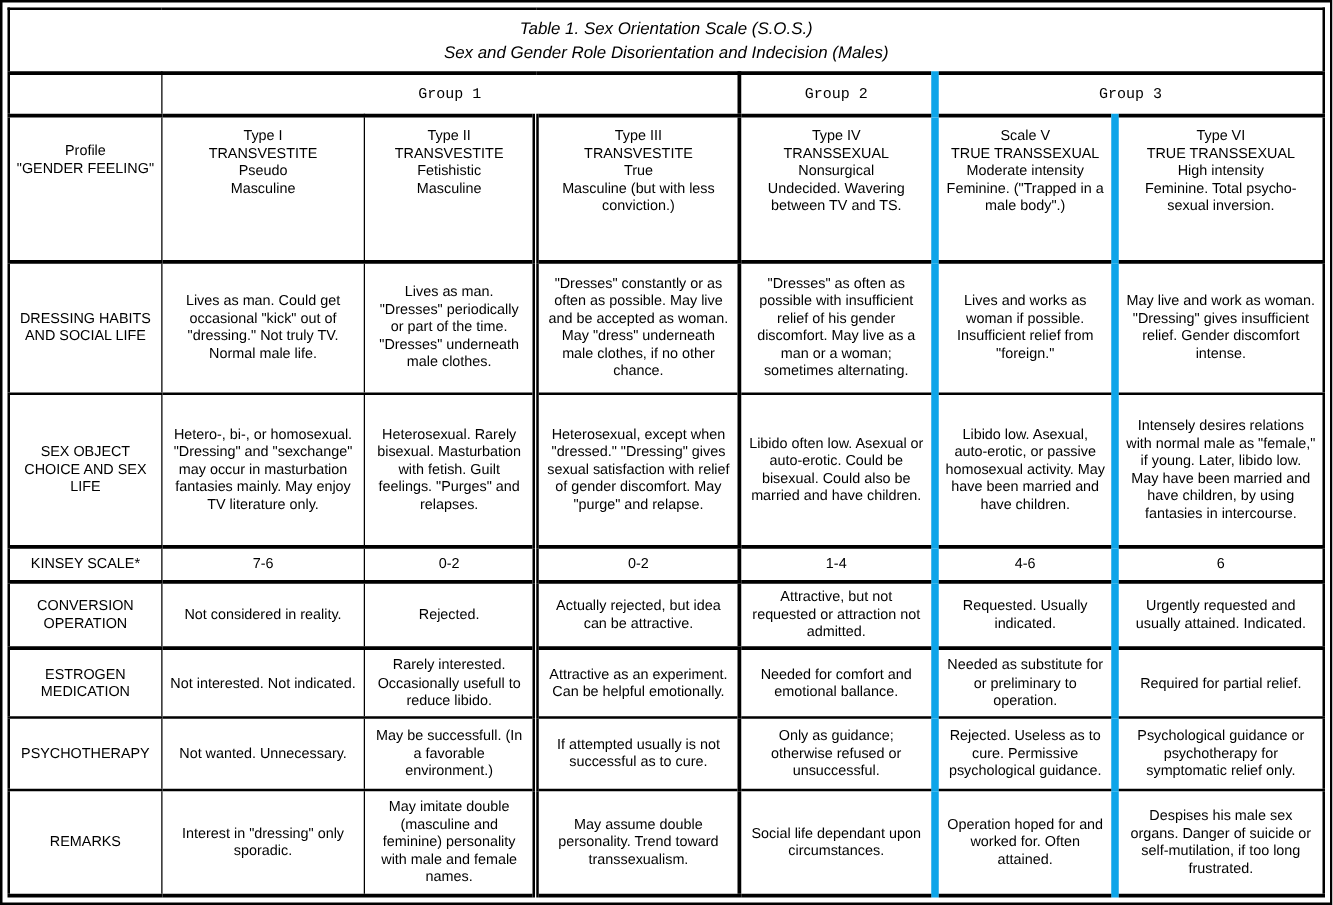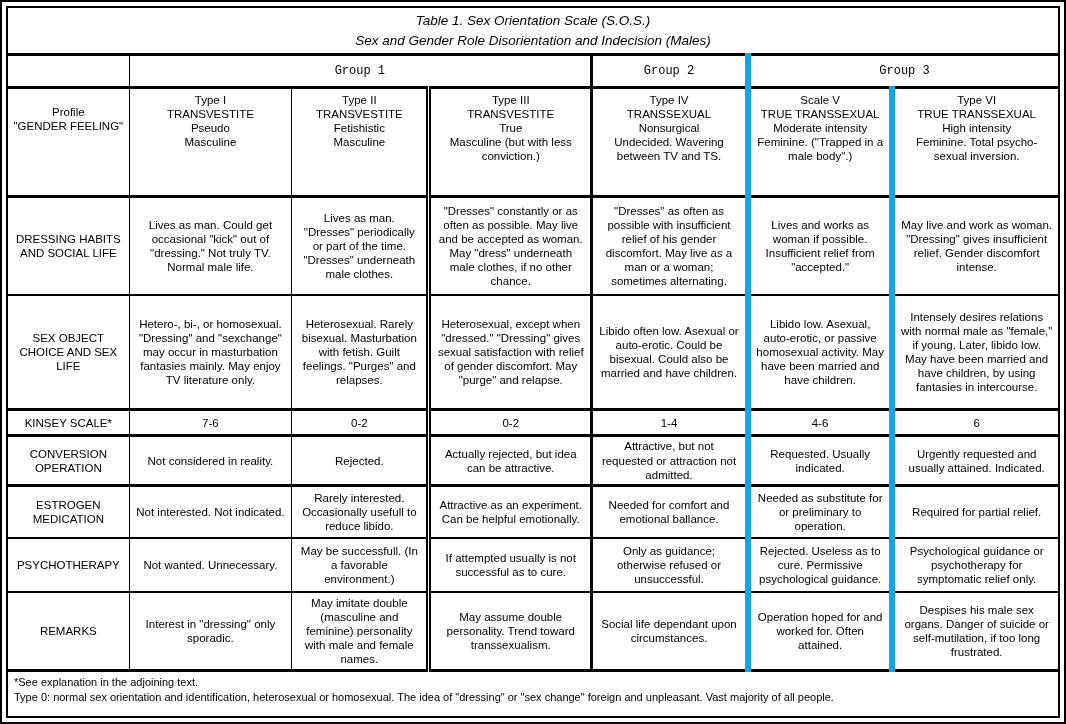--- a/index.html
+++ b/index.html
@@ -168,21 +168,21 @@
         </div>
       </td>
     </tr>
 
     <tr class="r-dressing hb2">
       <td>DRESSING HABITS AND SOCIAL LIFE</td>
       <td>Lives as man. Could get occasional "kick" out of "dressing." Not truly TV. Normal male life.</td>
       <td>Lives as man. "Dresses" periodically or part of the time. "Dresses" underneath male clothes.</td>
       <td class="vdbl">"Dresses" constantly or as often as possible. May live and be accepted as woman. May "dress" underneath male clothes, if no other chance.</td>
       <td class="v3">"Dresses" as often as possible with insufficient relief of his gender discomfort. May live as a man or a woman; sometimes alternating.</td>
-      <td class="v2">Lives and works as woman if possible. Insufficient relief from "accepted."</td>
+      <td class="v2">Lives and works as woman if possible. Insufficient relief from "foreign."</td>
       <td class="v2">May live and work as woman. "Dressing" gives insufficient relief. Gender discomfort intense.</td>
     </tr>
 
     <tr class="r-sexobj hb3">
       <td>SEX OBJECT CHOICE AND SEX LIFE</td>
       <td>Hetero-, bi-, or homosexual. "Dressing" and "sexchange" may occur in masturbation fantasies mainly. May enjoy TV literature only.</td>
       <td>Heterosexual. Rarely bisexual. Masturbation with fetish. Guilt feelings. "Purges" and relapses.</td>
       <td class="vdbl">Heterosexual, except when "dressed." "Dressing" gives sexual satisfaction with relief of gender discomfort. May "purge" and relapse.</td>
       <td class="v3">Libido often low. Asexual or auto-erotic. Could be bisexual. Could also be married and have children.</td>
       <td class="v2">Libido low. Asexual, auto-erotic, or passive homosexual activity. May have been married and have children.</td>
@@ -232,21 +232,15 @@
     <tr class="r-remarks hb3">
       <td>REMARKS</td>
       <td>Interest in "dressing" only sporadic.</td>
       <td>May imitate double (masculine and feminine) personality with male and female names.</td>
       <td class="vdbl">May assume double personality. Trend toward transsexualism.</td>
       <td class="v3">Social life dependant upon circumstances.</td>
       <td class="v2">Operation hoped for and worked for. Often attained.</td>
       <td class="v2">Despises his male sex organs. Danger of suicide or self-mutilation, if too long frustrated.</td>
     </tr>
 
-    <tr class="foot-row">
-      <td colspan="7" class="foot-cell">
-        <div>*See explanation in the adjoining text.</div>
-        <div>Type 0: normal sex orientation and identification, heterosexual or homosexual. The idea of "dressing" or "sex change" foreign and unpleasant. Vast majority of all people.</div>
-      </td>
-    </tr>
   </tbody>
     </table>
 </div>
 
 </body></html>

